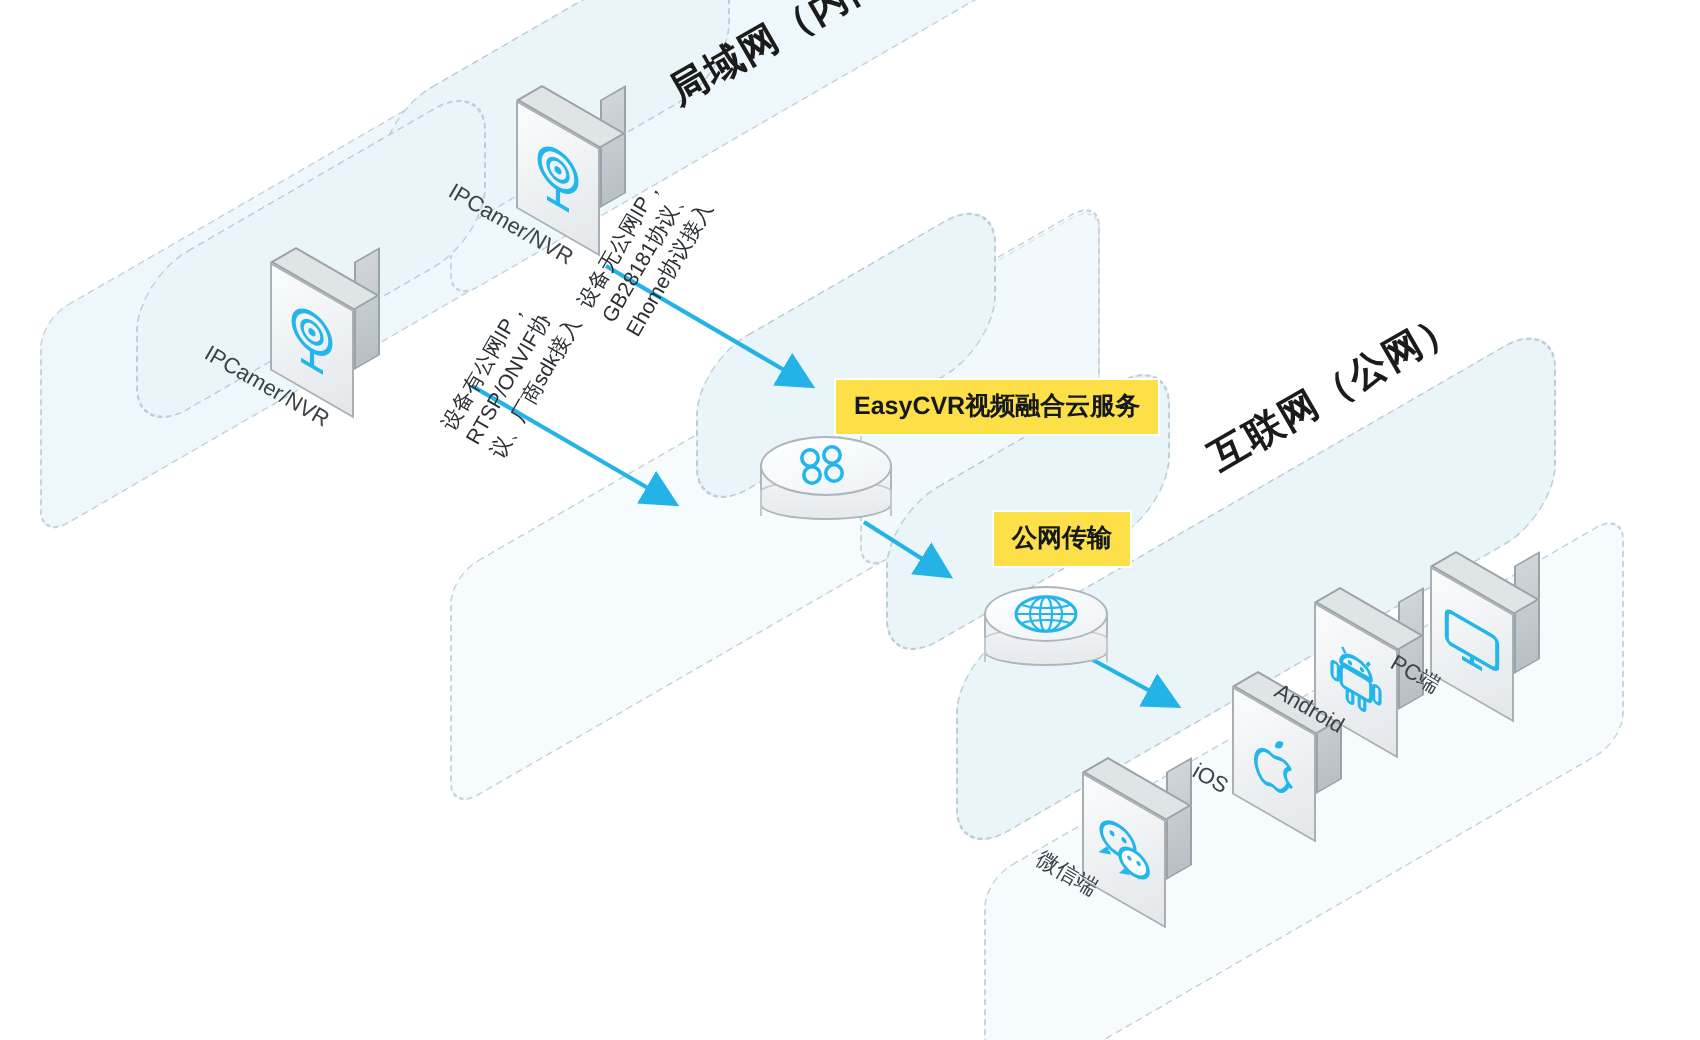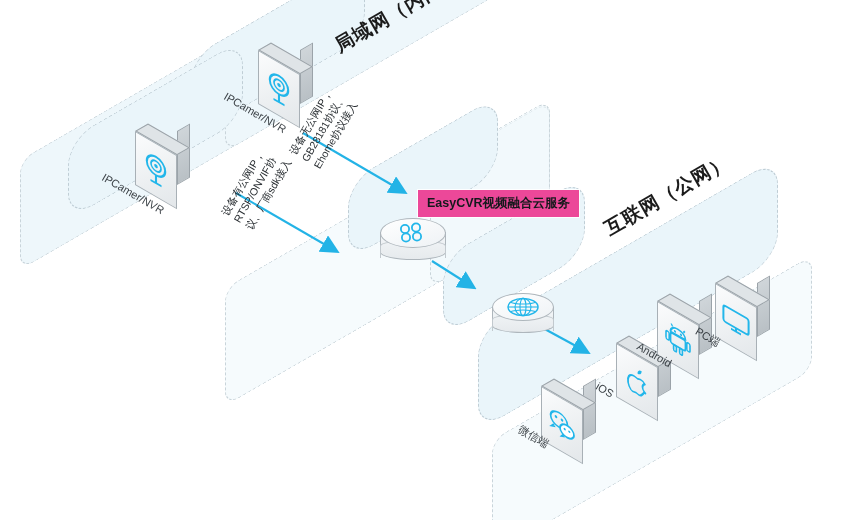--- a/index.html
+++ b/index.html
@@ -104,21 +104,21 @@
     border:1px solid #c2c9ce;
     border-bottom:none;
     border-radius:50% 50% 0 0/32% 32% 0 0;
     box-sizing:border-box;
   }
   .cyl .ic{position:absolute;display:flex;align-items:center;justify-content:center;}
 
   
   .callout{
     position:absolute;
-    background:#ec4899;
+    background:#fde047;
     color:#15191c;
     font-size:12.5px;
     font-weight:bold;
     padding:5px 9px;
     white-space:nowrap;
     box-shadow:0 0 0 1px rgba(255,255,255,0.9);
   }
 
   
   .arrowtext{
@@ -237,20 +237,21 @@
       <svg width="34" height="20" viewBox="0 0 34 20">
         <ellipse cx="17" cy="10" rx="15" ry="8.6" fill="none" stroke="#22b6ea" stroke-width="1.5"></ellipse>
         <ellipse cx="17" cy="10" rx="8" ry="8.6" fill="none" stroke="#22b6ea" stroke-width="1.1"></ellipse>
         <ellipse cx="17" cy="10" rx="3" ry="8.6" fill="none" stroke="#22b6ea" stroke-width="1.1"></ellipse>
         <path d="M2 10 L32 10" stroke="#22b6ea" stroke-width="1.1"></path>
         <path d="M4.4 5.2 C10 7.6, 24 7.6, 29.6 5.2" fill="none" stroke="#22b6ea" stroke-width="1.1"></path>
         <path d="M4.4 14.8 C10 12.4, 24 12.4, 29.6 14.8" fill="none" stroke="#22b6ea" stroke-width="1.1"></path>
       </svg>
     </div>
   </div>
+  <div class="callout" style="left:497px;top:256px;">公网传输</div>
 
   <div class="dev" style="left:541px;top:386px;">
     <div class="side" style="left:42px;top:0;"></div>
     <div class="top" style="left:0;top:0;"></div>
     <div class="face" style="left:0;top:0;"></div>
     <div class="glyph" style="left:0;top:0;">
       <svg width="28" height="26" viewBox="0 0 28 26">
         <ellipse cx="11" cy="9.5" rx="8.4" ry="7.2" fill="none" stroke="#22b6ea" stroke-width="1.8"></ellipse>
         <path d="M6 16.5 L3.6 19.6 L7.2 18.2" fill="none" stroke="#22b6ea" stroke-width="1.6"></path>
         <circle cx="8" cy="8" r="1.3" fill="#22b6ea"></circle>

